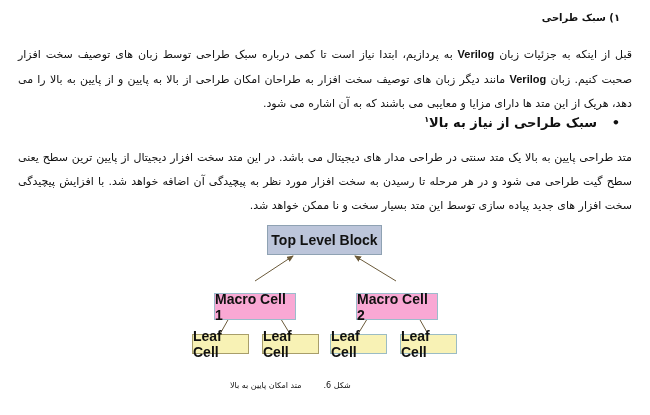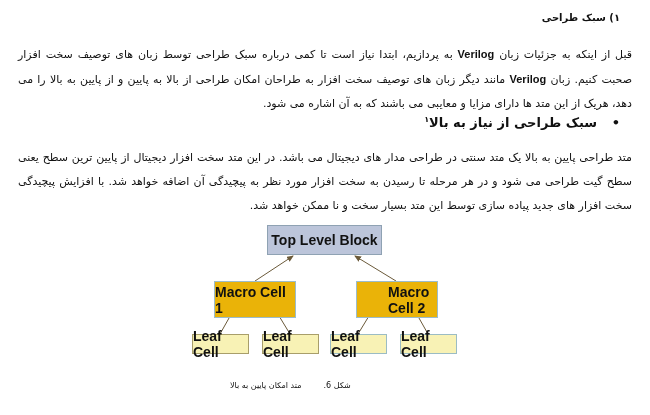--- a/index.html
+++ b/index.html
@@ -10,23 +10,23 @@
   .p1 { top:42px; }
   .subhead { position:absolute; right:30px; top:115px; font-size:13px; font-weight:bold; direction:rtl; }
   .subhead .bullet { margin-left:10px; }
   .subhead sup { font-size:8px; }
   .p2 { top:146px; }
   .latin { font-family:"Liberation Sans", sans-serif; font-weight:bold; }
   .diagram { position:absolute; left:0; top:0; width:650px; height:415px; pointer-events:none; }
   .box { position:absolute; display:flex; align-items:center; justify-content:center;
          font-family:"Liberation Sans", sans-serif; font-weight:bold; font-size:14px; color:#111; box-sizing:border-box; }
   .top { left:267px; top:225px; width:115px; height:30px; background:#bcc5da; border:1px solid #8fa2b3; }
-  .macro { width:82px; height:37px; background:#eab308; border:1px solid #9bbccc; top:281px; }
+  .macro { width:82px; height:27px; background:#f9a8d4; border:1px solid #9bbccc; top:293px; }
   .m1 { left:214px; }
-  .m2 { left:356px;padding-left:31px; }
+  .m2 { left:356px; }
   .leaf { width:57px; height:20px; background:#f8f2b5; top:334px; }
   .leaf.brown { border:1px solid #a89e6a; }
   .leaf.teal { border:1px solid #9bbcc4; }
   .l1 { left:192px; } .l2 { left:262px; } .l3 { left:330px; } .l4 { left:400px; }
   .caption { position:absolute; top:381px; left:230px; width:150px; font-size:8px; direction:rtl; display:flex; gap:22px; justify-content:flex-end; }
 </style>
 </head>
 <body>
 
 <div class="heading">

